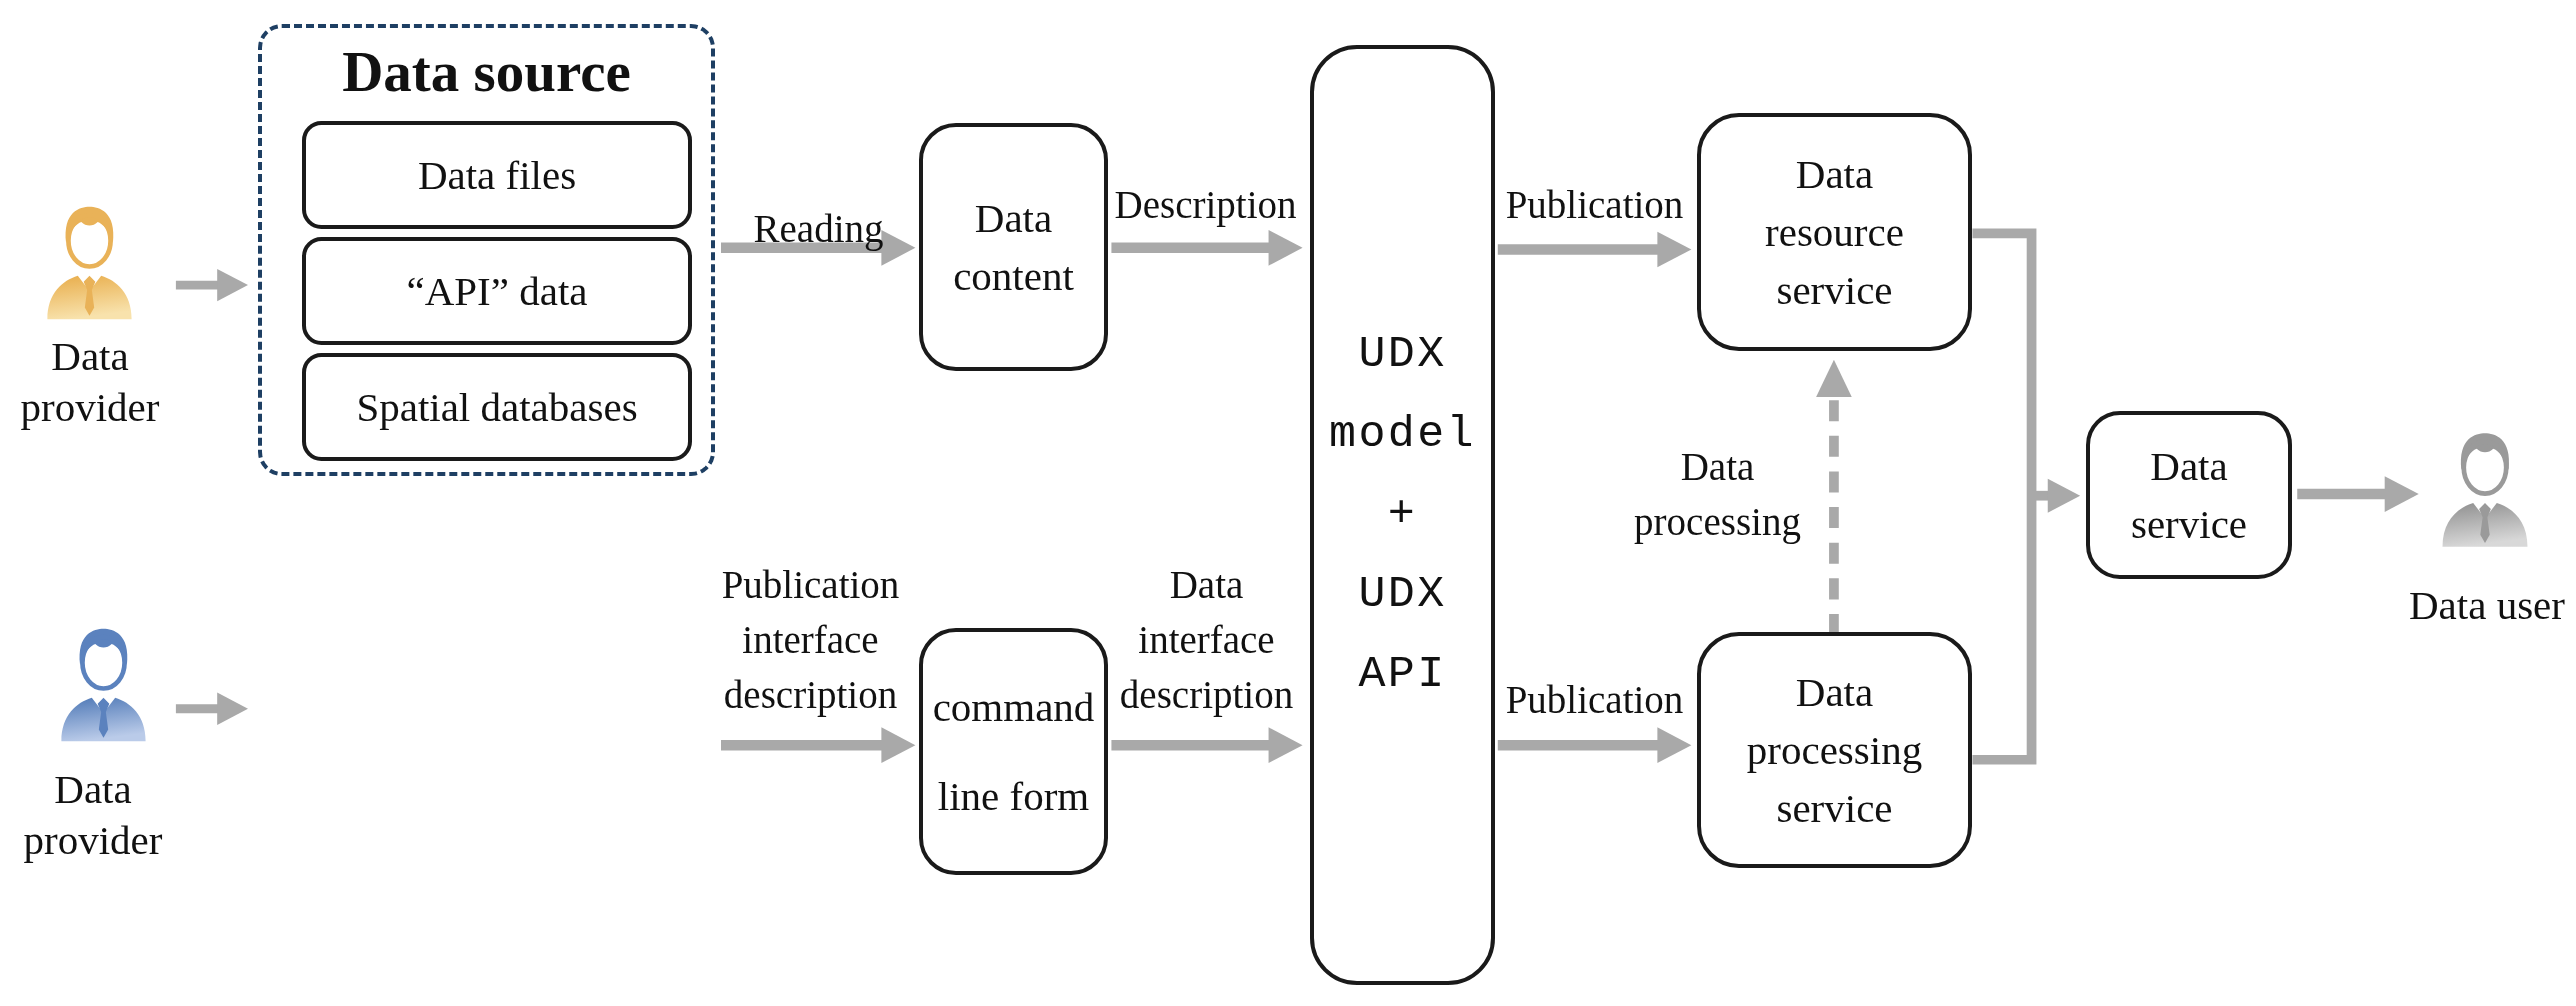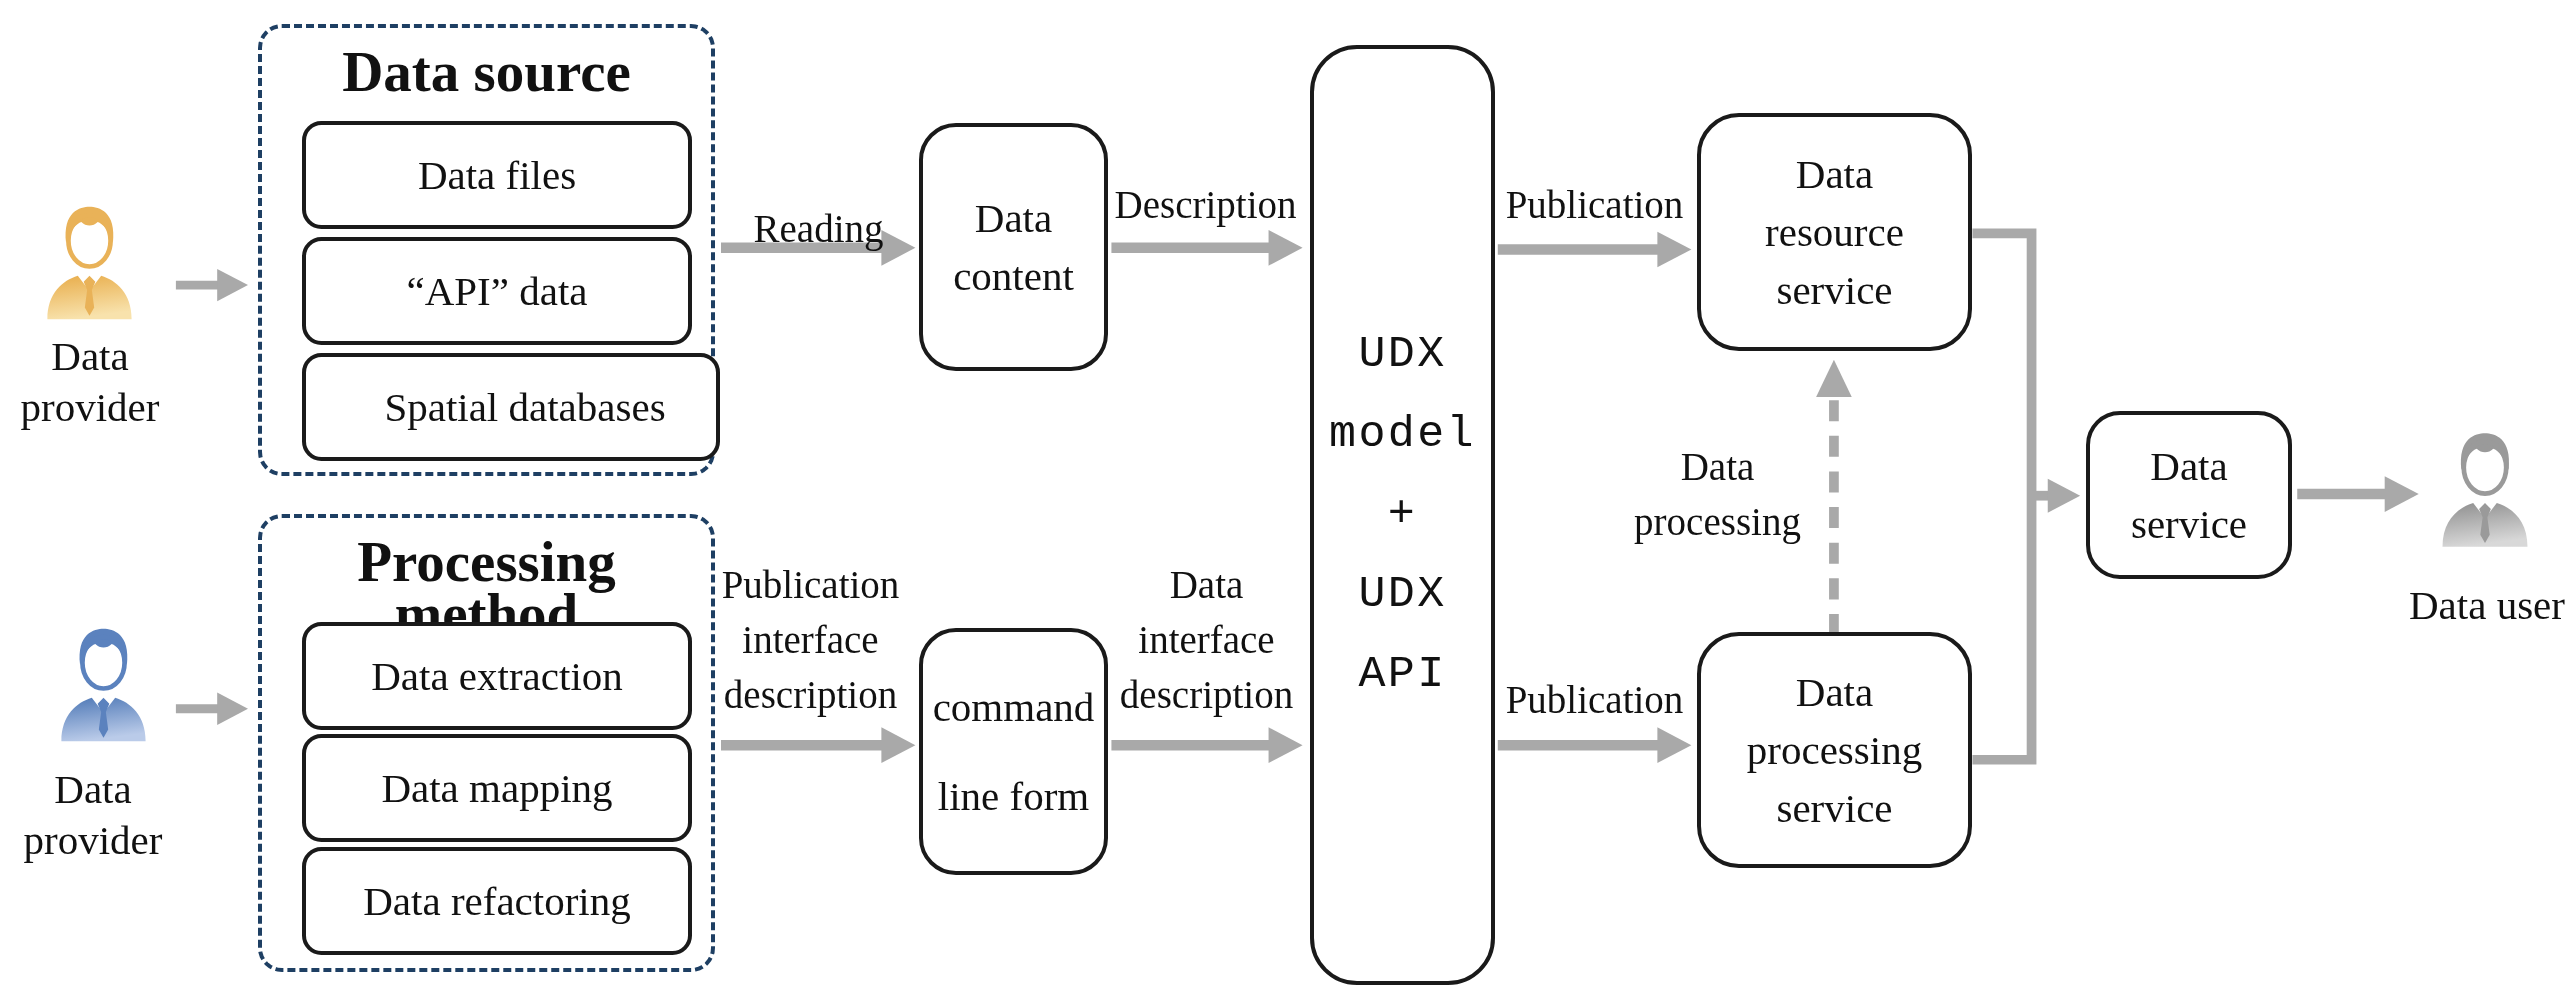--- a/index.html
+++ b/index.html
@@ -147,37 +147,25 @@
   </div>
 
   <div class="group" style="left:258px;top:24px;width:449px;height:444px;">
     <div class="gtitle" style="top:18px;">Data source</div>
     <div class="item" style="top:209px;">
       <span>“API” data</span>
     </div>
     <div class="item" style="top:93px;">
       <span>Data files</span>
     </div>
-    <div class="item" style="top:325px;padding-left:28px;">
+    <div class="item" style="top:325px;">
       <span>Spatial databases</span>
     </div>
   </div>
 
-  <div class="group" style="left:258px;top:514px;width:449px;height:450px;">
-    <div class="gtitle" style="top:18px;">Processing method</div>
-    <div class="item" style="top:104px;">
-      <span>Data extraction</span>
-    </div>
-    <div class="item" style="top:216px;">
-      <span>Data mapping</span>
-    </div>
-    <div class="item" style="top:329px;">
-      <span>Data refactoring</span>
-    </div>
-  </div>
 
   <div class="node small" style="left:919px;top:123px;width:181px;height:240px;">
     <span>Data</span>
     <span>content</span>
   </div>
 
   <div class="node small" style="left:919px;top:628px;width:181px;height:239px;gap:31px;">
     <span>command</span>
     <span>line form</span>
   </div>

